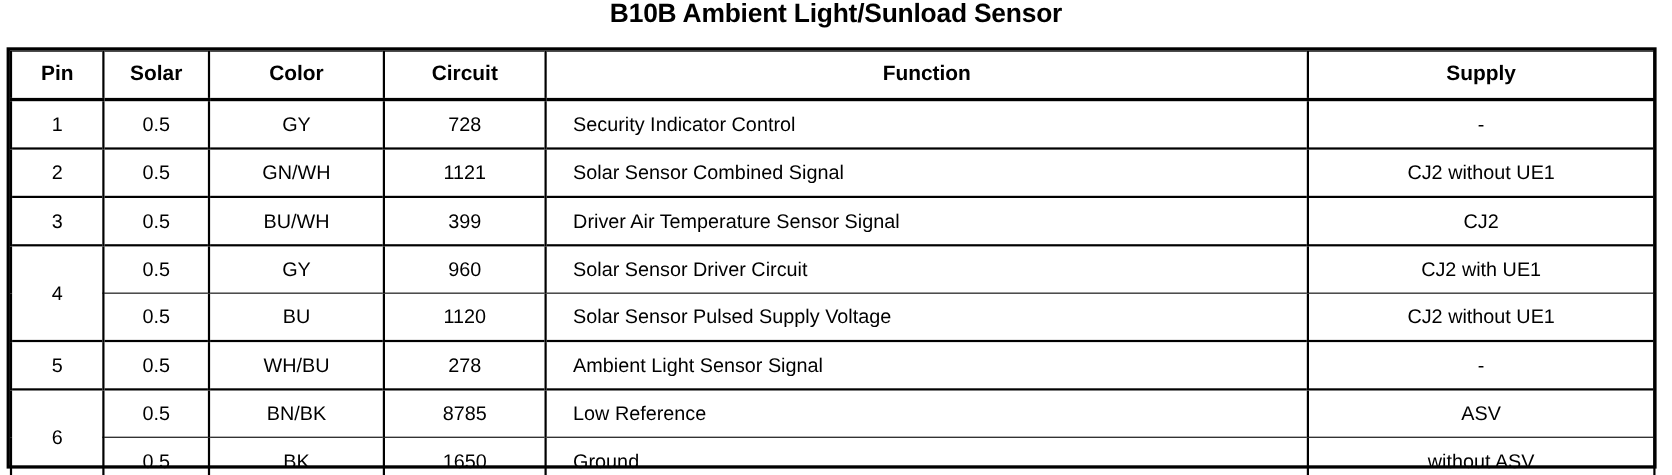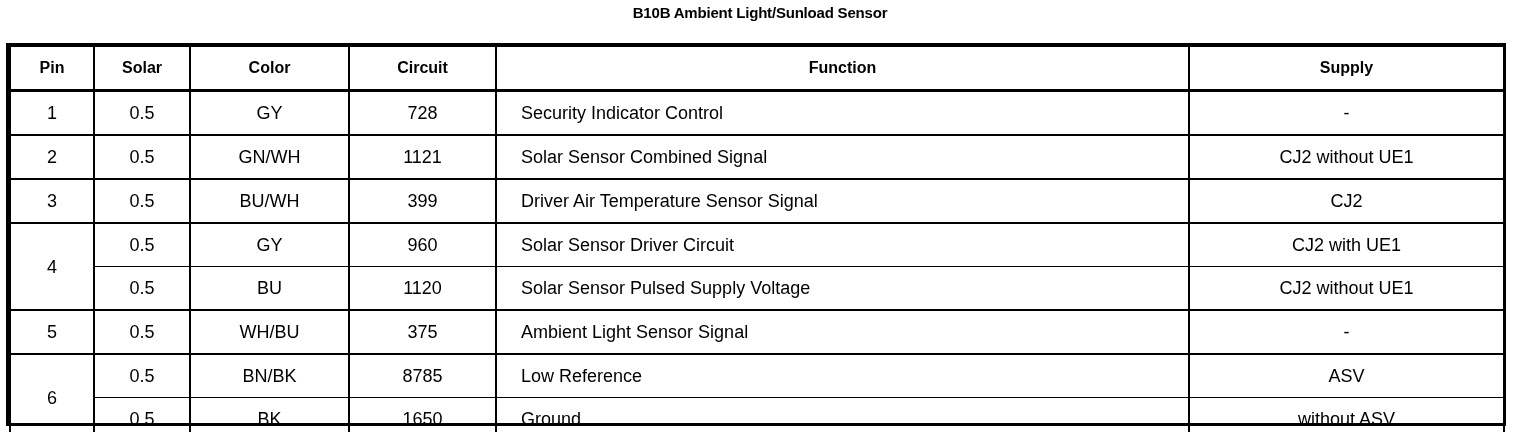--- a/index.html
+++ b/index.html
@@ -15,21 +15,21 @@
     overflow: hidden;
   }
   .page {
     position: relative;
     width: 1520px;
     height: 432px;
     box-sizing: border-box;
   }
   .page-title {
     text-align: center;
-    font-size: 15px;
+    font-size: 24px;
     font-weight: bold;
     line-height: 22px;
     padding-top: 2px;
     letter-spacing: -0.2px;
     color: #000;
   }
   .table-wrap {
     position: absolute;
     left: 6px;
     top: 43px;
@@ -59,21 +59,21 @@
     padding: 0 4px;
     text-align: center;
     vertical-align: middle;
     height: 42px;
     line-height: 20px;
     white-space: nowrap;
     overflow: hidden;
   }
   table.pinout thead th {
     font-weight: bold;
-    font-size: 16px;
+    font-size: 19px;
     border-bottom: 3px solid #000;
   }
   table.pinout td.func {
     text-align: left;
     padding-left: 24px;
   }
   
   table.pinout tr.group-start > td,
   table.pinout tr.group-start > th { border-top: 2px solid #000; }
   table.pinout tr.sub-row > td { border-top: 1px solid #000; }
@@ -143,21 +143,21 @@
             <td>0.5</td>
             <td>BU</td>
             <td>1120</td>
             <td class="func">Solar Sensor Pulsed Supply Voltage</td>
             <td>CJ2 without UE1</td>
           </tr>
           <tr class="group-start">
             <td class="pin-cell">5</td>
             <td>0.5</td>
             <td>WH/BU</td>
-            <td>375</td>
+            <td>278</td>
             <td class="func">Ambient Light Sensor Signal</td>
             <td>-</td>
           </tr>
           <tr class="group-start">
             <td class="pin-cell" rowspan="2">6</td>
             <td>0.5</td>
             <td>BN/BK</td>
             <td>8785</td>
             <td class="func">Low Reference</td>
             <td>ASV</td>

